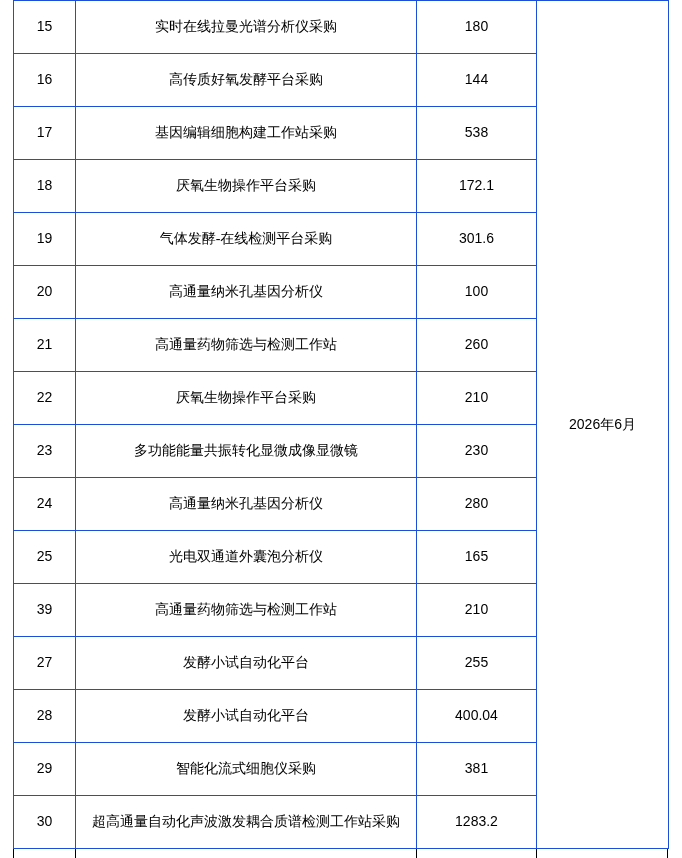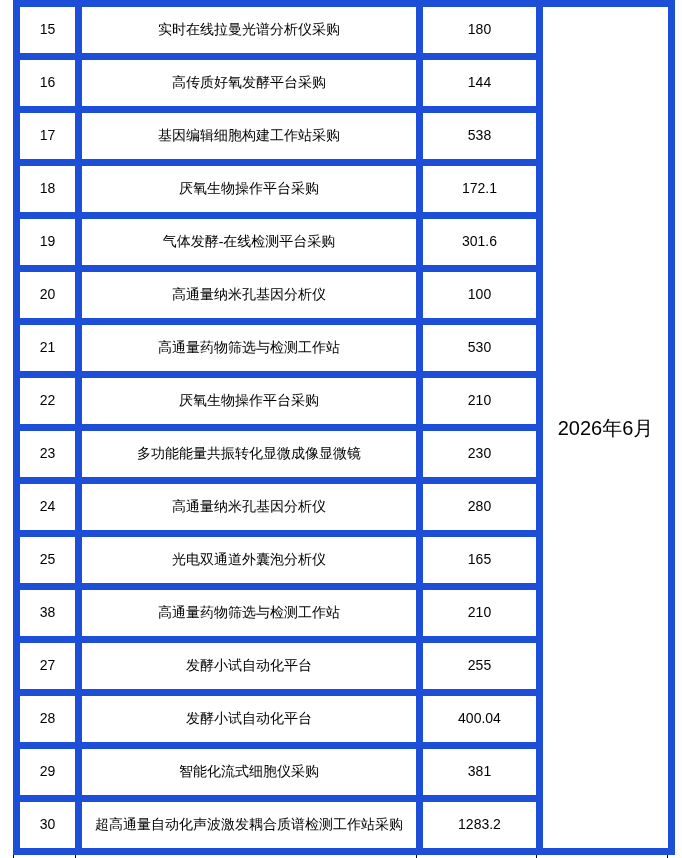--- a/index.html
+++ b/index.html
@@ -21,36 +21,36 @@
     box-sizing: border-box;
     padding: 0;
   }
   table.proc-table {
     border-collapse: collapse;
     width: 655px;
     margin-left: 13px;
     table-layout: fixed;
   }
   table.proc-table td {
-    border: 7px solid #1d4ed8;
+    border: 1px solid #1d4ed8;
     text-align: center;
     vertical-align: middle;
     font-size: 14px;
     line-height: 1.4;
     height: 53px;
     padding: 2px 4px;
     box-sizing: border-box;
   }
   td.col-index { width: 62px; }
   td.col-name  { width: 341px; font-family: Liberation Serif, serif; }
   td.col-amount{ width: 120px; margin-left: 28px; }
   td.col-date  { width: 132px; border-left: 1px solid #000000; border-right: none;
                  border-top: none; border-bottom: none; }
   .date-cell-text {
-    font-size: 20px;
+    font-size: 14px;
     white-space: nowrap;
   }
   
   tr.first-row td { height: 53px; }
   
   .bottom-stub {
     width: 655px;
     margin-left: 13px;
     height: 9px;
     box-sizing: border-box;
@@ -98,21 +98,21 @@
         <td class="col-amount">301.6</td>
       </tr>
       <tr>
         <td class="col-index">20</td>
         <td class="col-name">高通量纳米孔基因分析仪</td>
         <td class="col-amount">100</td>
       </tr>
       <tr>
         <td class="col-index">21</td>
         <td class="col-name">高通量药物筛选与检测工作站</td>
-        <td class="col-amount">530</td>
+        <td class="col-amount">260</td>
       </tr>
       <tr>
         <td class="col-index">22</td>
         <td class="col-name">厌氧生物操作平台采购</td>
         <td class="col-amount">210</td>
       </tr>
       <tr>
         <td class="col-index">23</td>
         <td class="col-name">多功能能量共振转化显微成像显微镜</td>
         <td class="col-amount">230</td>
@@ -121,21 +121,21 @@
         <td class="col-index">24</td>
         <td class="col-name">高通量纳米孔基因分析仪</td>
         <td class="col-amount">280</td>
       </tr>
       <tr>
         <td class="col-index">25</td>
         <td class="col-name">光电双通道外囊泡分析仪</td>
         <td class="col-amount">165</td>
       </tr>
       <tr>
-        <td class="col-index">38</td>
+        <td class="col-index">39</td>
         <td class="col-name">高通量药物筛选与检测工作站</td>
         <td class="col-amount">210</td>
       </tr>
       <tr>
         <td class="col-index">27</td>
         <td class="col-name">发酵小试自动化平台</td>
         <td class="col-amount">255</td>
       </tr>
       <tr>
         <td class="col-index">28</td>

